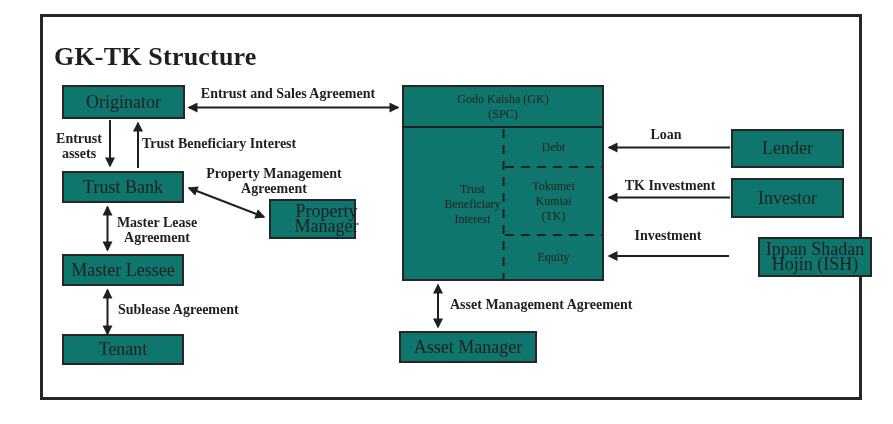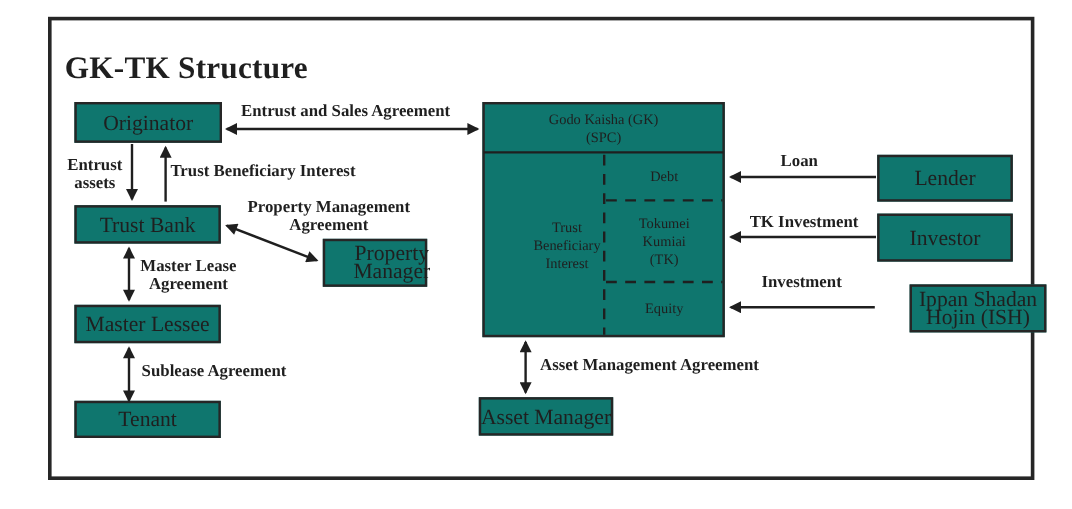--- a/index.html
+++ b/index.html
@@ -97,21 +97,21 @@
 
   <div class="box" style="left:731px;top:178px;width:113px;height:40px;">
     <span>Investor</span>
   </div>
 
   <div class="box" style="left:758px;top:237px;width:114px;height:40px;">
     <span>Ippan Shadan</span>
     <span>Hojin (ISH)</span>
   </div>
 
-  <div class="box" style="left:399px;top:331px;width:112px;height:32px;">
+  <div class="box" style="left:399px;top:331px;width:138px;height:32px;">
     <span>Asset Manager</span>
   </div>
 
   <div class="lbl ctr" style="left:288px;top:86px;">Entrust and Sales Agreement</div>
 
   <div class="lbl ctr" style="left:79px;top:131px;">
     <span style="display:block">Entrust</span>
     <span style="display:block">assets</span>
   </div>
 

